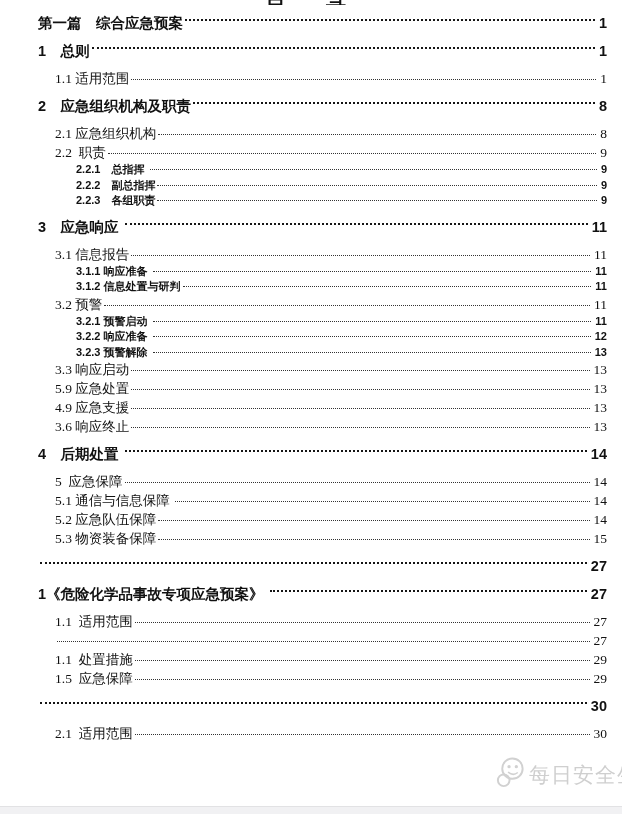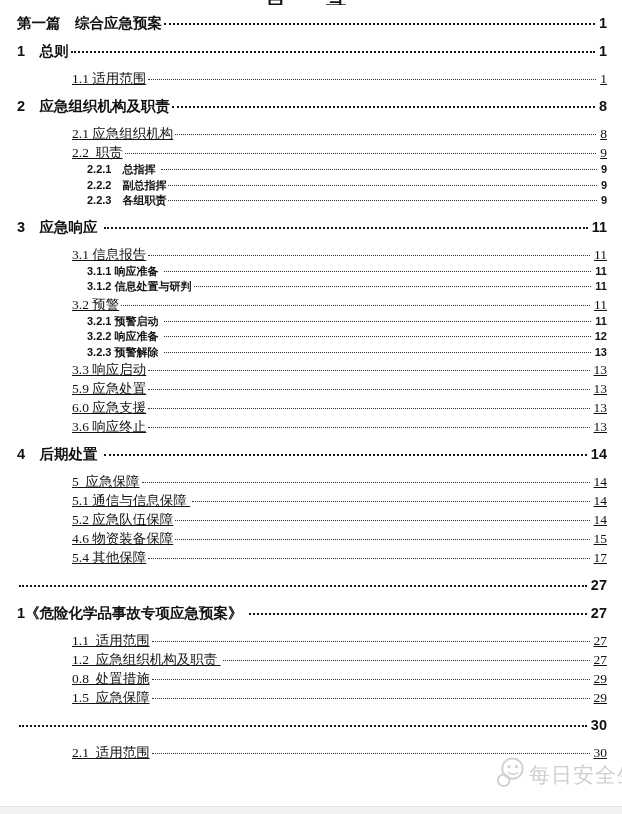--- a/index.html
+++ b/index.html
@@ -16,25 +16,25 @@
     display:inline-block;margin-top:-17px;
     font:700 20px/22px "Liberation Sans",sans-serif;letter-spacing:10px;
     white-space:pre;
   }
   
   #toc-rows{padding:0 15px 0 0;}
   .row{display:flex;align-items:baseline;}
   .lbl{white-space:pre;}
   .leader{flex:1;margin:0 2px;transform:translateY(-3px);}
   .num{padding-left:2px;}
-  .r1{padding-left:17px;margin:8px 0;font:700 14.5px/20px "Liberation Sans",sans-serif;}
+  .r1{padding-left:38px;margin:8px 0;font:700 14.5px/20px "Liberation Sans",sans-serif;align-items:center;}
   .r1 .leader{border-bottom:2px dotted #151515;}
-  .r2{padding-left:72px;font:13.5px/19px "Liberation Serif",serif;text-decoration:underline;}
+  .r2{padding-left:55px;font:13.5px/19px "Liberation Serif",serif;}
   .r2 .leader{border-bottom:1.6px dotted #333;}
-  .r3{padding-left:43px;font:700 11px/15.5px "Liberation Sans",sans-serif;margin-left:44px;}
+  .r3{padding-left:76px;font:700 11px/15.5px "Liberation Sans",sans-serif;}
   .r3 .leader{border-bottom:1.5px dotted #333;}
   
   #watermark{
     position:absolute;top:757px;left:494px;width:180px;height:36px;
     display:flex;align-items:center;gap:2px;
     color:#c7c7c7;opacity:.85;pointer-events:none;
     font:400 21px/24px "Liberation Sans",sans-serif;
     white-space:nowrap;letter-spacing:1px;
   }
   
@@ -140,21 +140,21 @@
     <span class="lbl">3.3 响应启动</span>
     <span class="leader"></span>
     <span class="num">13</span>
   </div>
     <div class="row r2">
     <span class="lbl">5.9 应急处置</span>
     <span class="leader"></span>
     <span class="num">13</span>
   </div>
     <div class="row r2">
-    <span class="lbl">6.0 应急支援</span>
+    <span class="lbl">4.9 应急支援</span>
     <span class="leader"></span>
     <span class="num">13</span>
   </div>
     <div class="row r2">
     <span class="lbl">3.6 响应终止</span>
     <span class="leader"></span>
     <span class="num">13</span>
   </div>
     <div class="row r1">
     <span class="lbl">4　后期处置 </span>
@@ -170,50 +170,44 @@
     <span class="lbl">5.1 通信与信息保障 </span>
     <span class="leader"></span>
     <span class="num">14</span>
   </div>
     <div class="row r2">
     <span class="lbl">5.2 应急队伍保障</span>
     <span class="leader"></span>
     <span class="num">14</span>
   </div>
     <div class="row r2">
-    <span class="lbl">4.6 物资装备保障</span>
+    <span class="lbl">5.3 物资装备保障</span>
     <span class="leader"></span>
     <span class="num">15</span>
   </div>
-    <div class="row r2">
-    <span class="lbl">5.4 其他保障</span>
-    <span class="leader"></span>
-    <span class="num">17</span>
-  </div>
     <div class="row r1">
     <span class="leader"></span>
     <span class="num">27</span>
   </div>
     <div class="row r1">
     <span class="lbl">1《危险化学品事故专项应急预案》 </span>
     <span class="leader"></span>
     <span class="num">27</span>
   </div>
     <div class="row r2">
     <span class="lbl">1.1  适用范围</span>
     <span class="leader"></span>
     <span class="num">27</span>
   </div>
     <div class="row r2">
-    <span class="lbl">1.2  应急组织机构及职责 </span>
-    <span class="leader"></span>
-    <span class="num">27</span>
-  </div>
-    <div class="row r2">
-    <span class="lbl">0.8  处置措施</span>
+    <span class="leader"></span>
+    <span class="num">27</span>
+  </div>
+    <div class="row r2">
+    <span class="lbl">1.1  处置措施</span>
     <span class="leader"></span>
     <span class="num">29</span>
   </div>
     <div class="row r2">
     <span class="lbl">1.5  应急保障</span>
     <span class="leader"></span>
     <span class="num">29</span>
   </div>
     <div class="row r1">
     <span class="leader"></span>

